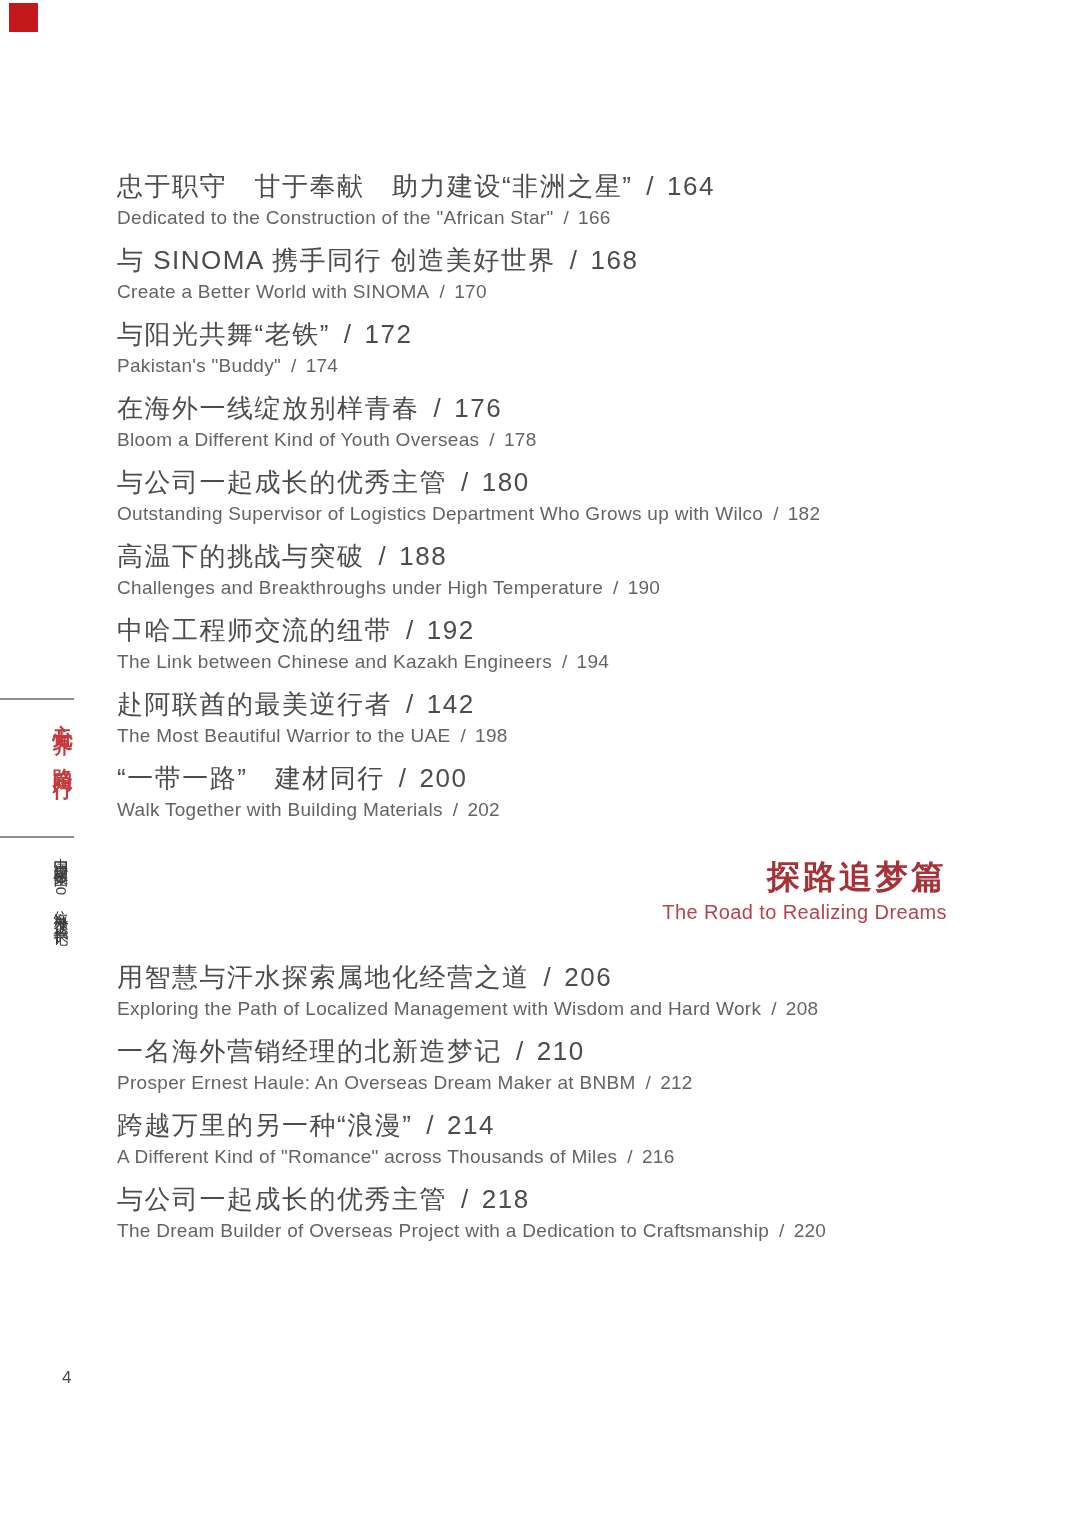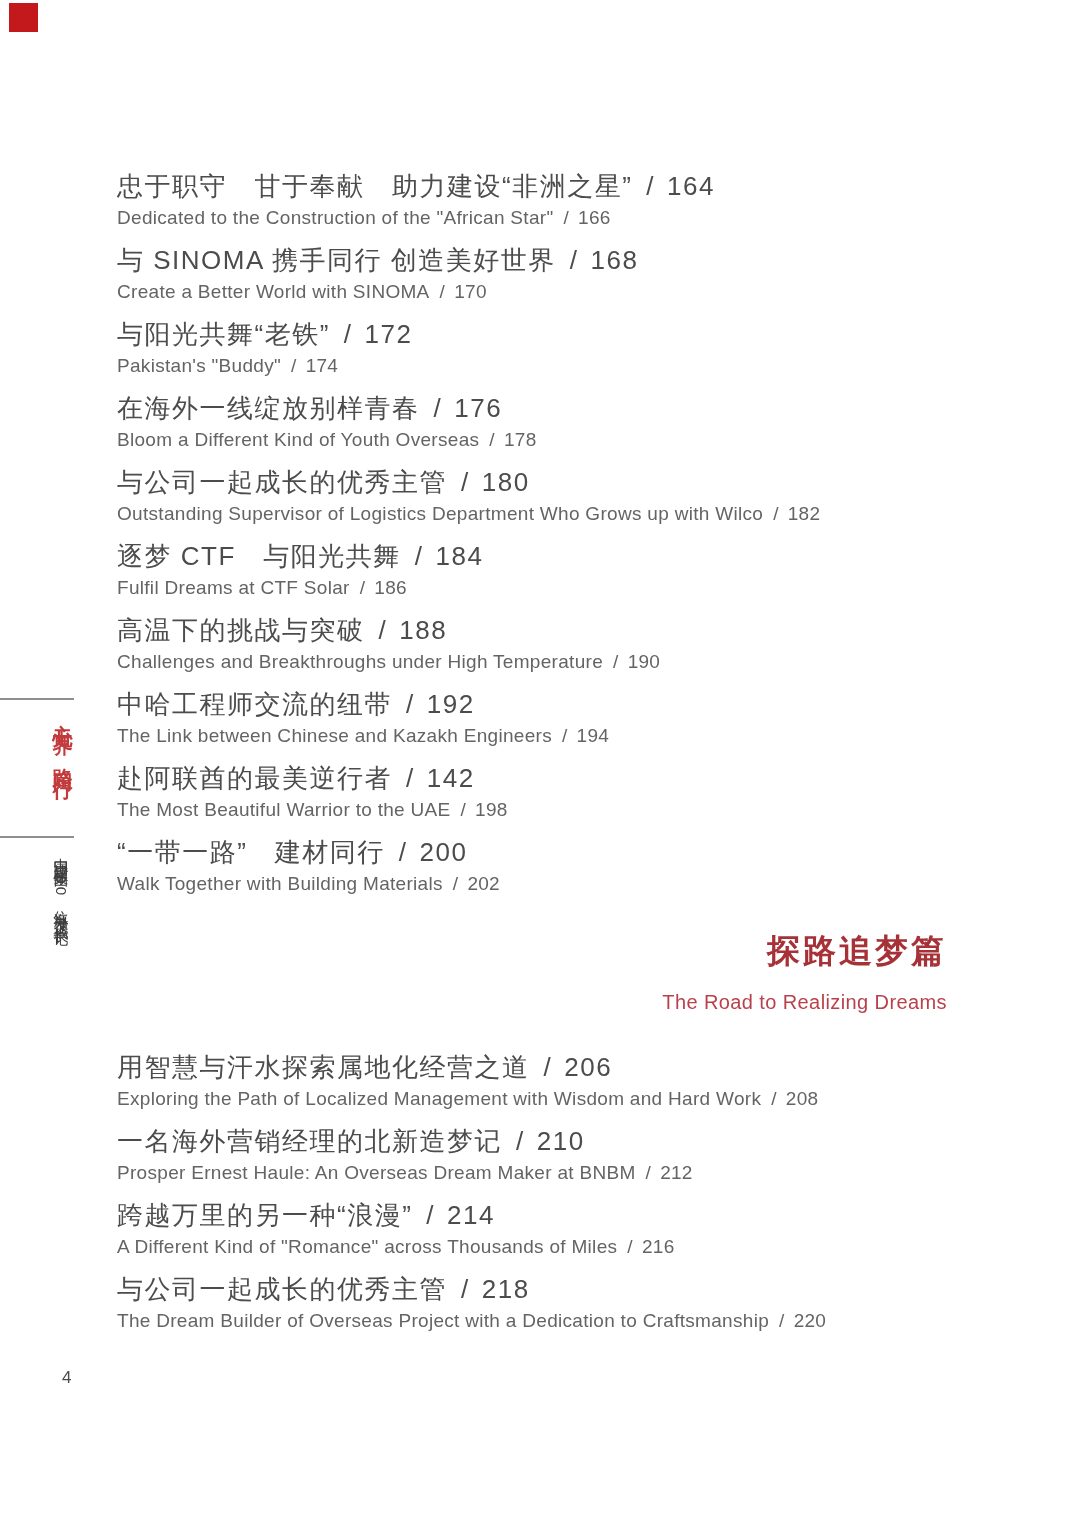--- a/index.html
+++ b/index.html
@@ -97,21 +97,21 @@
     font-family: "DejaVu Serif", "Liberation Serif", serif;
     font-size: 33px;
     line-height: 36px;
     font-weight: 700;
     letter-spacing: 3px;
     color: #a63137;
   }
   .section-header .en-heading {
     font-size: 20px;
     line-height: 26px;
-    margin-top: 20px;
+    margin-top: 4px;
     letter-spacing: 0.4px;
     color: #b8414b;
   }
 
   .page-number {
     position: absolute;
     left: 62px;
     top: 1368px;
     font-size: 17px;
     color: #4c4c4c;
@@ -146,24 +146,20 @@
       </div>
       <div class="entry">
         <div class="zh-line"><span>在海外一线绽放别样青春</span><span class="sep-zh">/</span><span>176</span></div>
         <div class="en-line"><span>Bloom a Different Kind of Youth Overseas</span><span class="sep-en">/</span><span>178</span></div>
       </div>
       <div class="entry">
         <div class="zh-line"><span>与公司一起成长的优秀主管</span><span class="sep-zh">/</span><span>180</span></div>
         <div class="en-line"><span>Outstanding Supervisor of Logistics Department Who Grows up with Wilco</span><span class="sep-en">/</span><span>182</span></div>
       </div>
       <div class="entry">
-        <div class="zh-line"><span>逐梦 CTF　与阳光共舞</span><span class="sep-zh">/</span><span>184</span></div>
-        <div class="en-line"><span>Fulfil Dreams at CTF Solar</span><span class="sep-en">/</span><span>186</span></div>
-      </div>
-      <div class="entry">
         <div class="zh-line"><span>高温下的挑战与突破</span><span class="sep-zh">/</span><span>188</span></div>
         <div class="en-line"><span>Challenges and Breakthroughs under High Temperature</span><span class="sep-en">/</span><span>190</span></div>
       </div>
       <div class="entry">
         <div class="zh-line"><span>中哈工程师交流的纽带</span><span class="sep-zh">/</span><span>192</span></div>
         <div class="en-line"><span>The Link between Chinese and Kazakh Engineers</span><span class="sep-en">/</span><span>194</span></div>
       </div>
       <div class="entry">
         <div class="zh-line"><span>赴阿联酋的最美逆行者</span><span class="sep-zh">/</span><span>142</span></div>
         <div class="en-line"><span>The Most Beautiful Warrior to the UAE</span><span class="sep-en">/</span><span>198</span></div>

